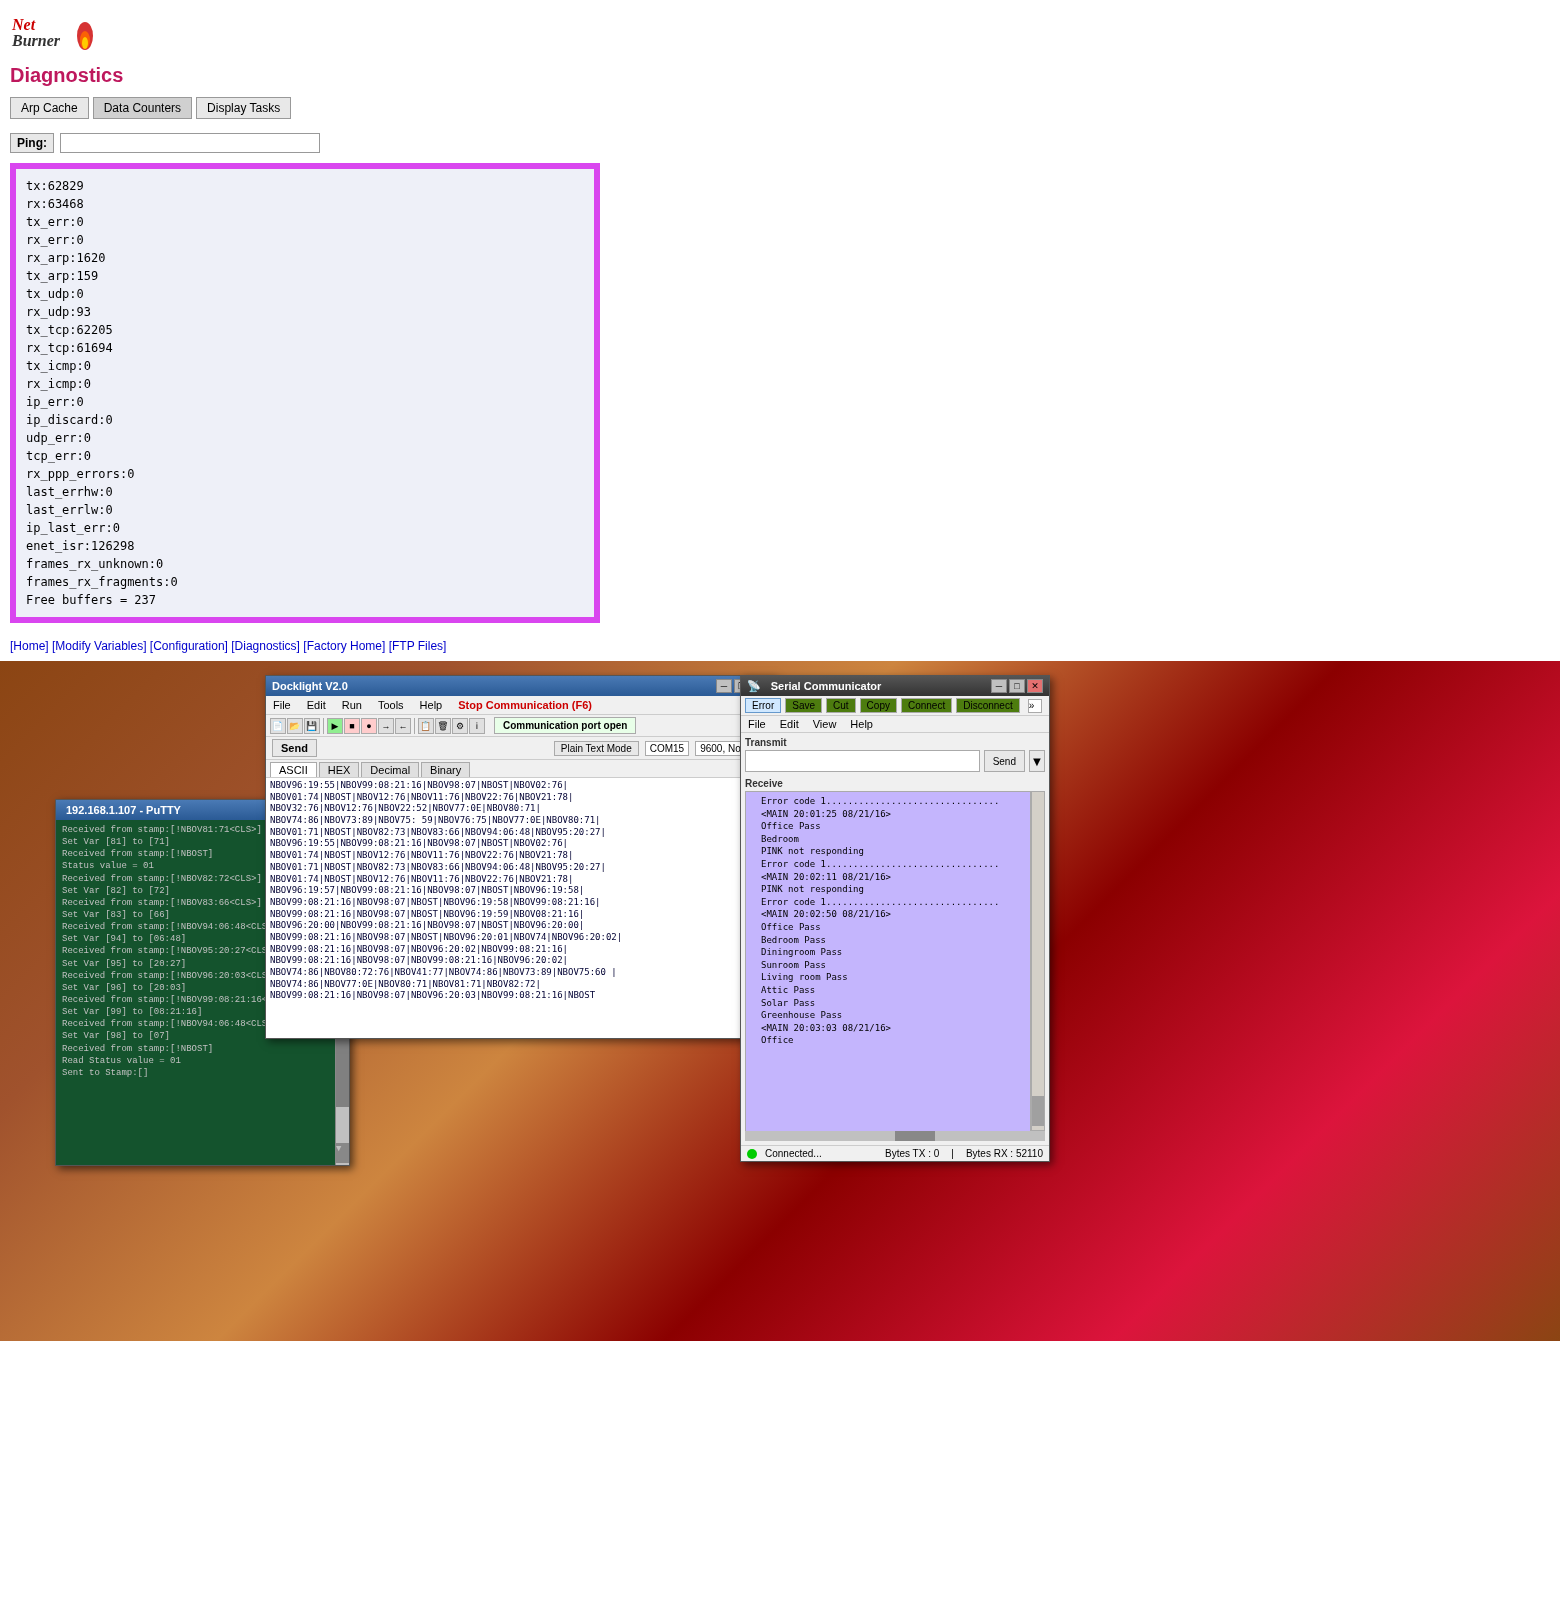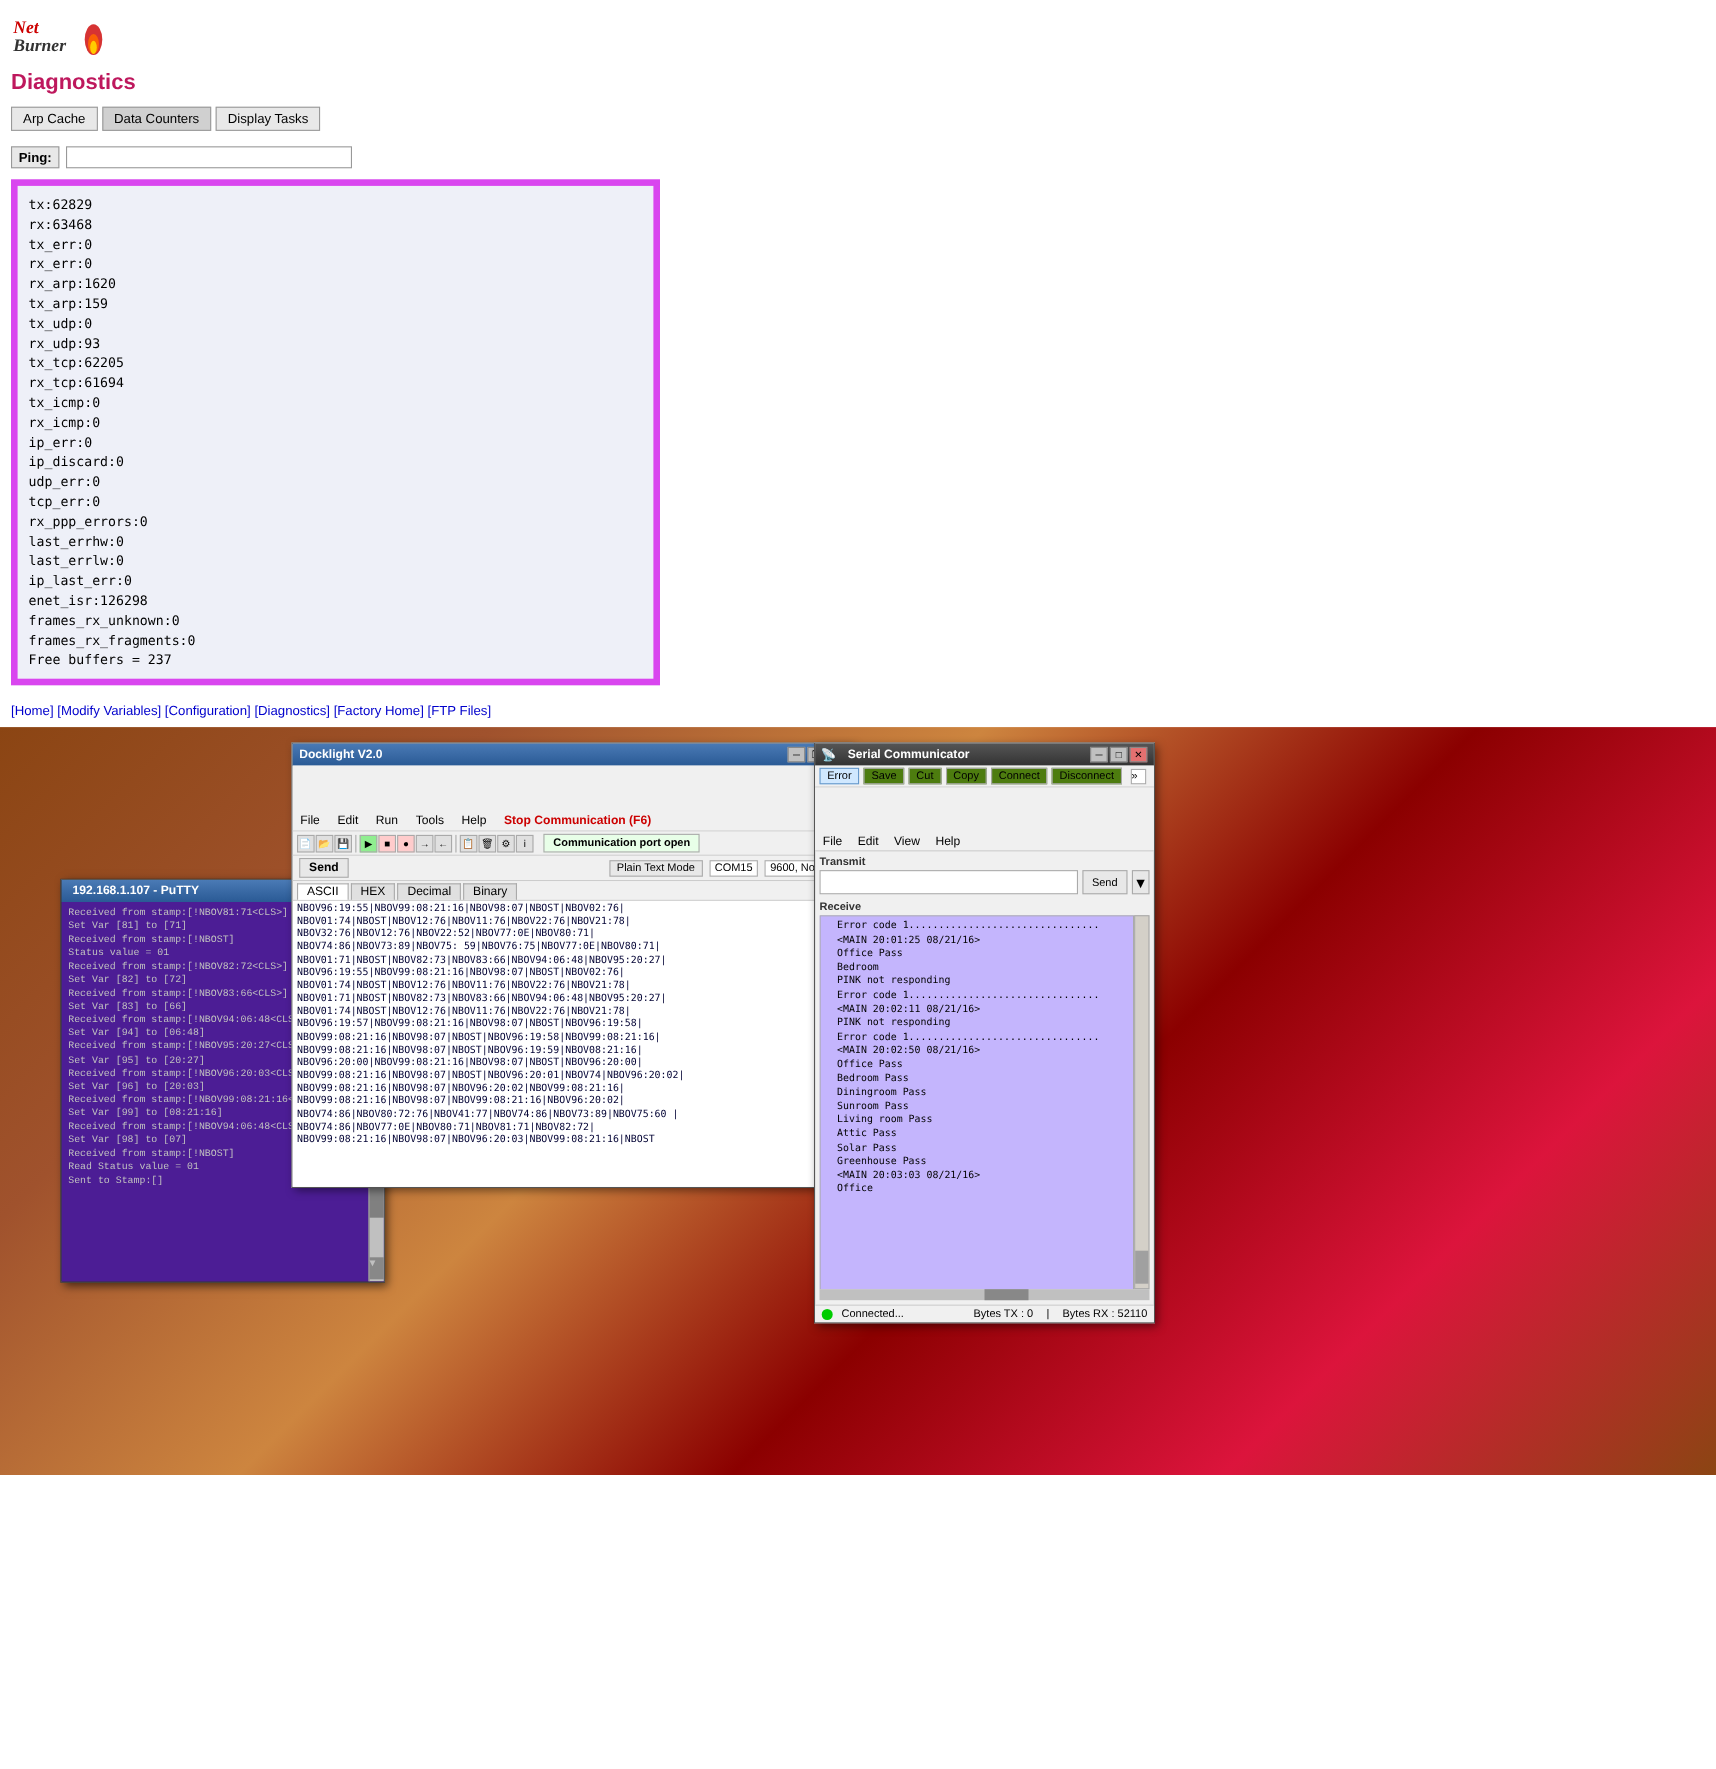--- a/index.html
+++ b/index.html
@@ -151,21 +151,20 @@
       padding: 2px 4px;
       display: flex;
       gap: 10px;
       font-size: 11px;
       border-bottom: 1px solid #ccc;
     }
 
     .menubar-item {
       cursor: pointer;
       padding: 1px 3px;
-      margin-top: 41px;
     }
 
     .window-toolbar {
       background: #f0f0f0;
       padding: 2px 4px;
       display: flex;
       align-items: center;
       gap: 3px;
       border-bottom: 1px solid #ccc;
       font-size: 10px;
@@ -247,21 +246,21 @@
       background: linear-gradient(to bottom, #4a7ab5, #2a5a95);
       color: #fff;
       padding: 3px 10px;
       display: flex;
       align-items: center;
       justify-content: space-between;
       font-size: 11px;
     }
 
     .putty-content {
-      background: #4c1d95;
+      background: #14532d;
       color: #c0c0c0;
       font-family: 'Courier New', monospace;
       font-size: 9px;
       padding: 4px 6px;
       height: 345px;
       overflow: hidden;
       line-height: 1.35;
     }
 
     

